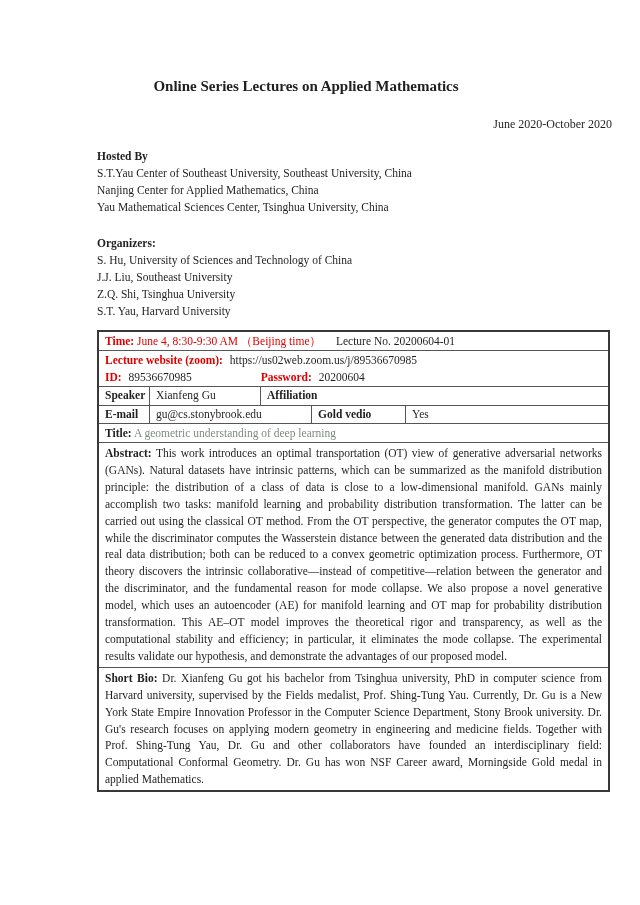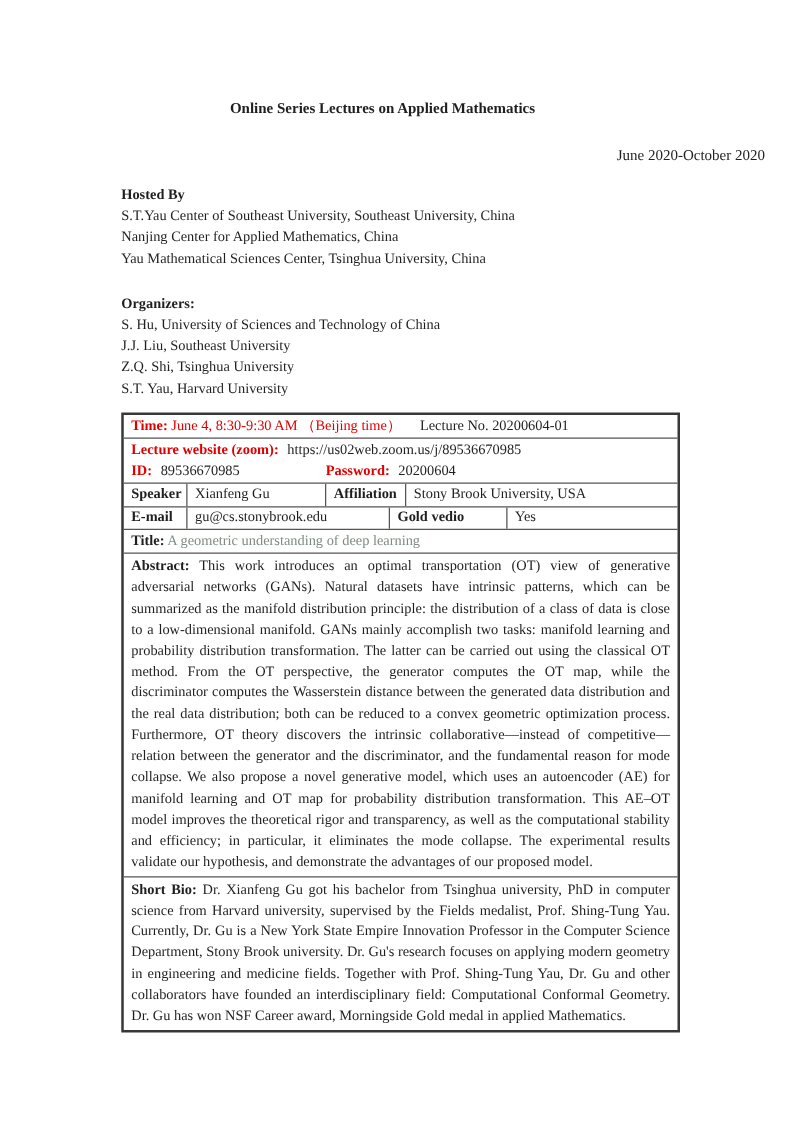--- a/index.html
+++ b/index.html
@@ -17,39 +17,39 @@
     font-family: "Liberation Serif", "DejaVu Serif", serif;
     font-size: 11.5px;
   }
   .page { position: relative; width: 640px; height: 905px; overflow: hidden; background: #fff; }
 
   .centered-block { width: 612px; }
   .doc-title {
     padding-top: 79px;
     text-align: center;
     font-weight: bold;
-    font-size: 12px;
+    font-size: 15px;
     line-height: 15px;
   }
   .doc-date {
     margin-top: 23px;
     text-align: right;
     font-size: 12px;
     line-height: 15px;
   }
 
   .content { margin-left: 97px; width: 447px; }
   .section-heading { font-weight: bold; line-height: 17px; }
   .hosted-heading { margin-top: 16px; }
   .org-heading { margin-top: 19px; }
   .plain-line { line-height: 17px; }
 
   .lecture-table {
     margin-top: 10px;
-    width: 447px;
+    width: 513px;
     box-sizing: border-box;
     border: 2px solid var(--color-border-outer);
   }
   .trow { padding: 1px 6px; line-height: 16px; }
   .trow + .trow { border-top: 1px solid var(--color-border-inner); }
 
   .red { color: var(--color-accent-red); }
   .b { font-weight: bold; }
 
   .lecture-no { margin-left: 12px; }
@@ -112,21 +112,20 @@
           <span class="val">89536670985</span>
           <span class="red b pw-label">Password:</span>
           <span class="val">20200604</span>
         </div>
       </div>
 
       <div class="trow cols speaker-row">
         <div class="cell b w1">Speaker</div>
         <div class="cell w2">Xianfeng Gu</div>
         <div class="cell b w3">Affiliation</div>
-        <div class="cell flex1">Stony Brook University, USA</div>
       </div>
 
       <div class="trow cols email-row">
         <div class="cell b e1">E-mail</div>
         <div class="cell e2">gu@cs.stonybrook.edu</div>
         <div class="cell b e3">Gold vedio</div>
         <div class="cell flex1">Yes</div>
       </div>
 
       <div class="trow title-row">

